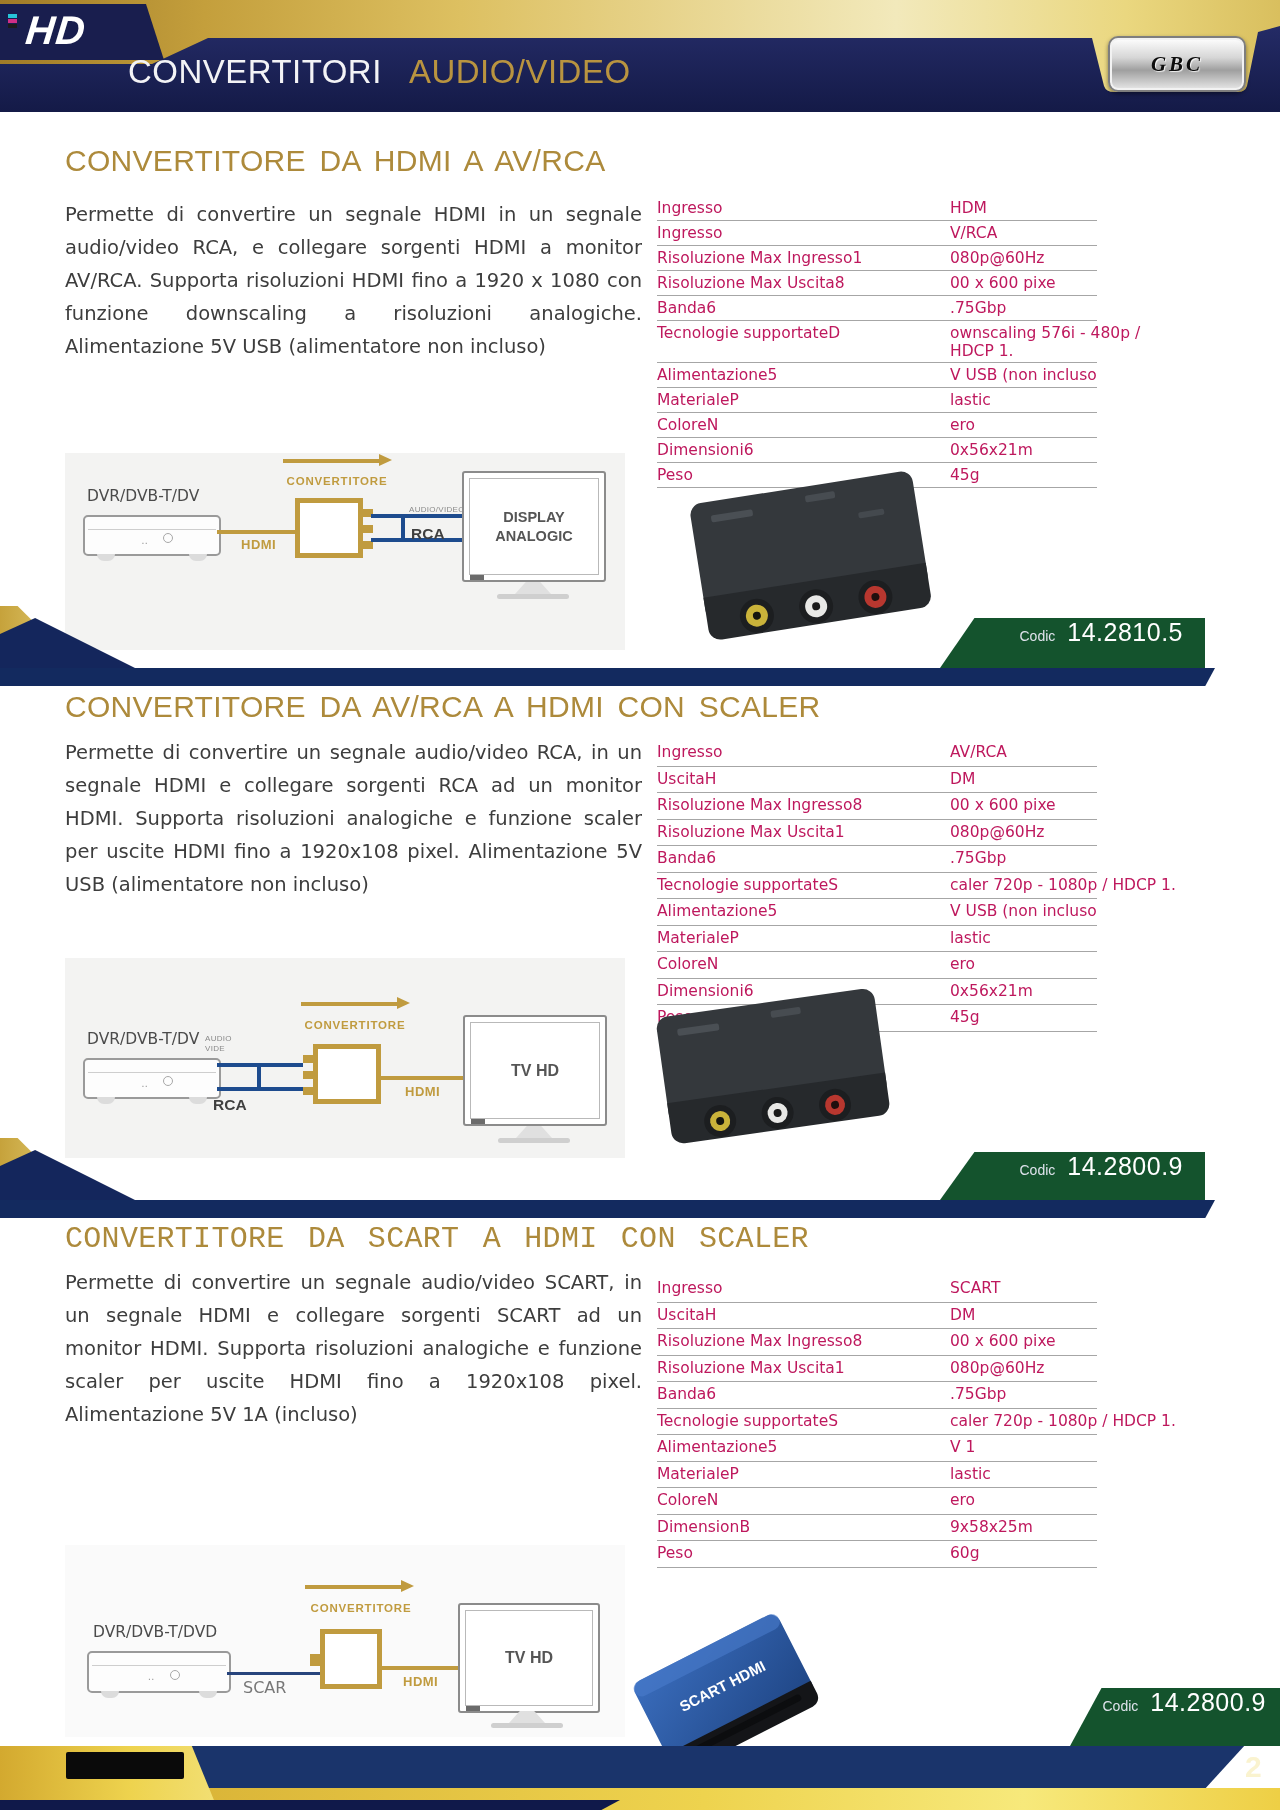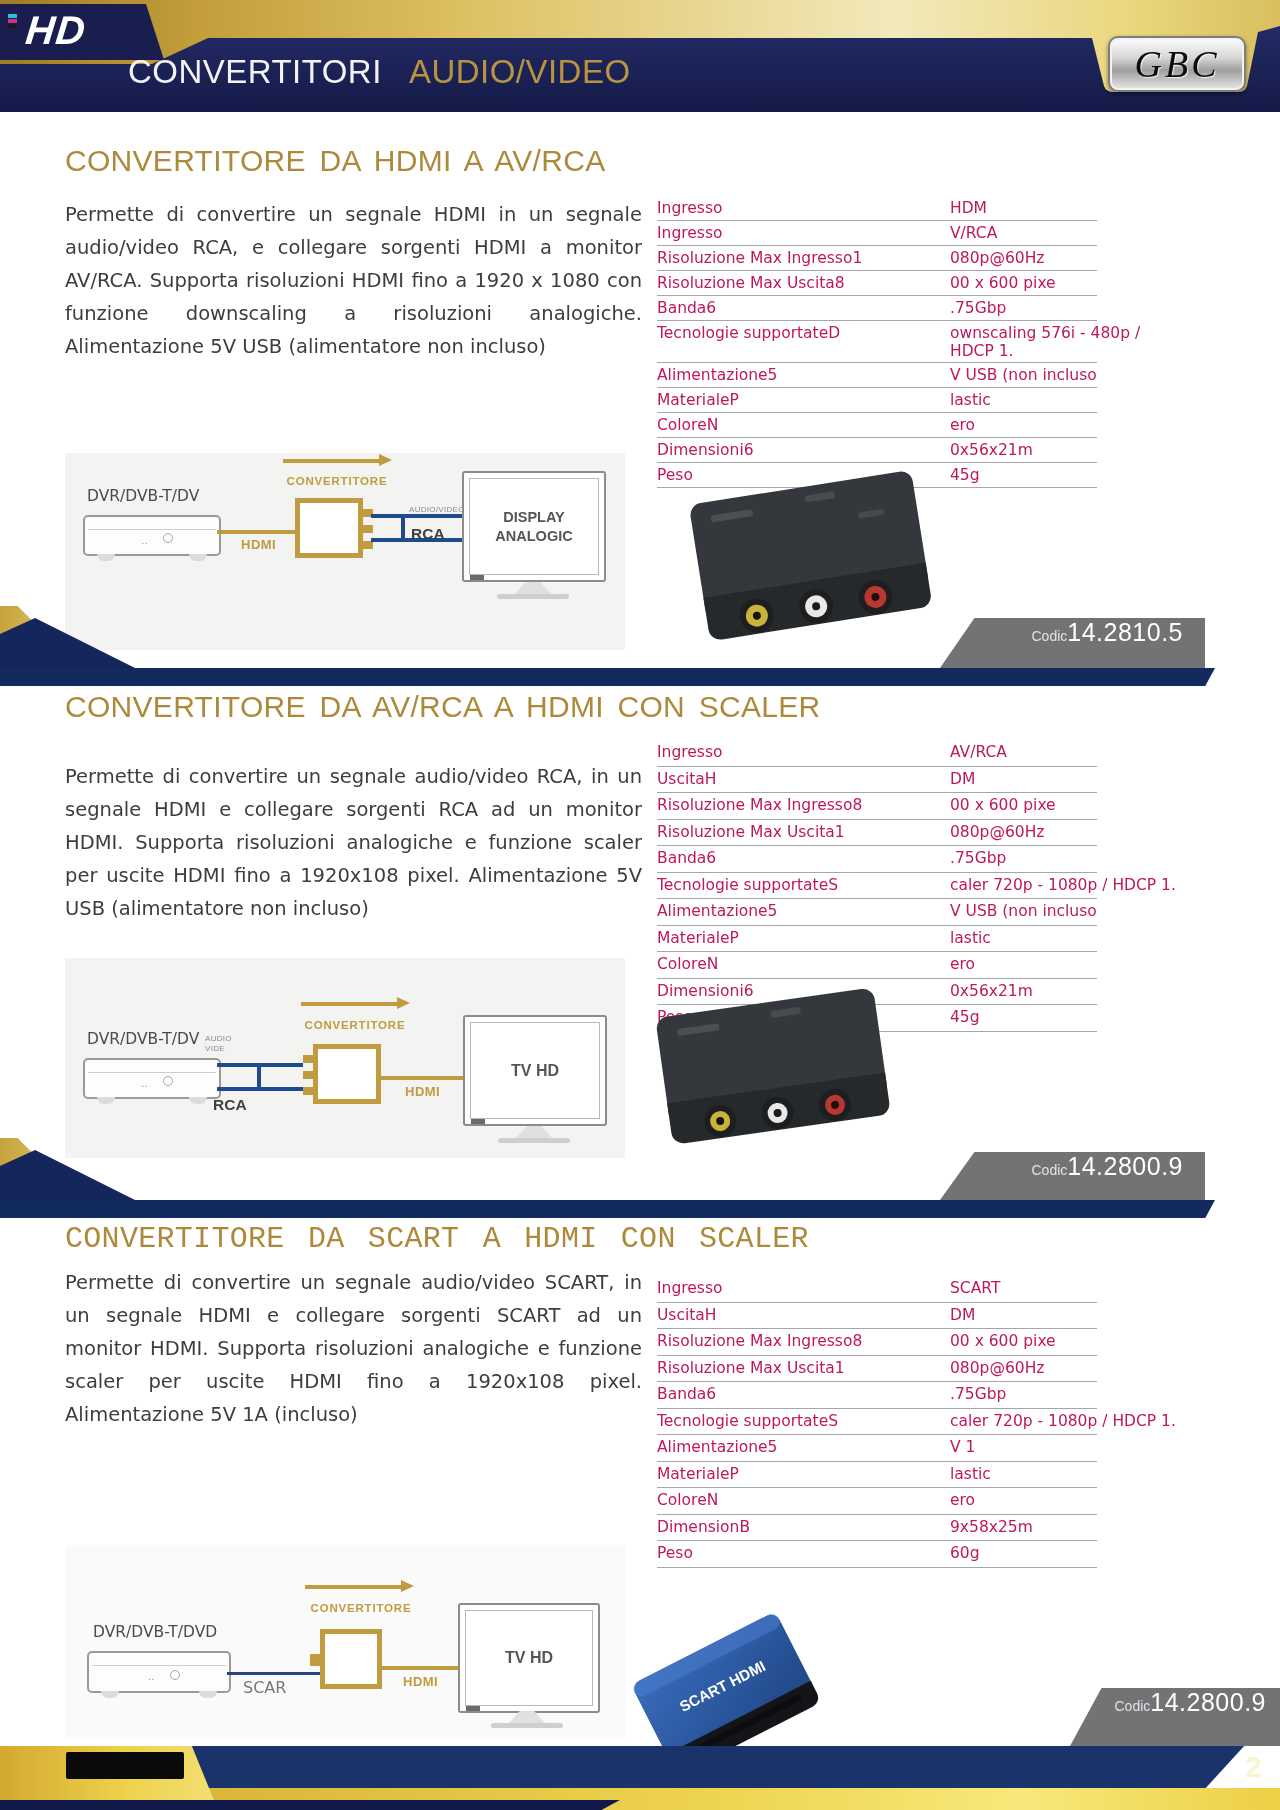--- a/index.html
+++ b/index.html
@@ -14,22 +14,22 @@
   .hd-text{left:26px;top:8px;font-family:"Liberation Sans",sans-serif;font-size:40px;font-weight:900;
     font-style:italic;color:#fff;letter-spacing:1px;transform:skewX(-6deg);}
   .print-marks span{display:block;width:9px;height:4px;margin-bottom:1px;}
   .page-title{left:128px;top:52px;font-family:"Liberation Sans",sans-serif;font-size:34px;
     color:#f3f3f6;letter-spacing:.5px;white-space:nowrap;transform:scaleX(.97);transform-origin:left;}
   .page-title .accent{color:#b99440;}
   .gbc-badge{left:1108px;top:36px;width:134px;height:52px;border-radius:10px;
     background:linear-gradient(180deg,#ffffff,#d6d6d6 38%,#9f9f9f 62%,#e9e9e9);
     border:2px solid #7e7e7e;box-shadow:inset 0 0 0 2px #f2f2f2, 0 2px 4px rgba(0,0,0,.45);
     display:flex;align-items:center;justify-content:center;}
-  .gbc-badge span{font-family:"Liberation Serif",serif;font-weight:400;font-style:italic;
-    font-size:38px;letter-spacing:3px;color:#0d0d0d;text-shadow:1px 1px 1px rgba(255,255,255,.85);}
+  .gbc-badge span{font-family:"Liberation Serif",serif;font-weight:700;font-style:italic;
+    font-size:21px;letter-spacing:3px;color:#0d0d0d;text-shadow:1px 1px 1px rgba(255,255,255,.85);}
 
   
   .sec-title{font-family:"Liberation Sans",sans-serif;font-size:30px;color:#ad8a3b;
     letter-spacing:.3px;word-spacing:5px;white-space:nowrap;}
   .desc{width:577px;font-size:19.5px;line-height:33px;text-align:justify;color:#3d3d3d;}
 
   
   .spec-table{width:440px;font-size:15.5px;color:#be185d;}
   .spec-row{display:flex;align-items:flex-start;border-bottom:1px solid #a6a6a6;
     padding:3px 0 2px;min-height:19px;}
@@ -61,23 +61,23 @@
   .dev-label{font-size:15.5px;color:#4b4b4b;white-space:nowrap;}
   .monitor{border:2px solid #8b8b8b;background:#fff;border-radius:3px;}
   .monitor .screen{position:absolute;inset:5px;border:1.5px solid #b9b9b9;display:flex;align-items:center;
     justify-content:center;text-align:center;color:#555;font-family:"Liberation Sans",sans-serif;
     font-weight:bold;white-space:pre-line;line-height:1.25;}
   .monitor .notch{position:absolute;left:6px;bottom:0;width:14px;height:5px;background:#6b6b6b;}
   .m-stand{background:#e0e0e0;clip-path:polygon(30% 0,70% 0,100% 100%,0 100%);}
   .m-base{background:#cfcfcf;border-radius:3px;}
 
   
-  .ribbon{background:linear-gradient(180deg,#21407b,#1630652);background-color:#737373;
+  .ribbon{background:linear-gradient(180deg,#21407b,#1630652);background-color:#14532d;
     clip-path:polygon(13% 0,100% 0,100% 100%,0 100%);
-    display:flex;align-items:baseline;justify-content:flex-end;padding-right:22px;box-sizing:border-box;}
+    display:flex;align-items:baseline;justify-content:flex-end;gap:12px;padding-right:22px;box-sizing:border-box;}
   .ribbon .c-lbl{font-family:"Liberation Sans",sans-serif;font-size:14px;color:#dfe3ec;}
   .ribbon .c-num{font-family:"Liberation Sans",sans-serif;font-size:25px;color:#ffffff;letter-spacing:.5px;}
   .band{background:#132a5f;}
   .accent-navy{background:#14265c;clip-path:polygon(0 32%,26% 0,100% 100%,0 100%);}
   .accent-gold{background:linear-gradient(90deg,#c6a23b,#e6d37c);clip-path:polygon(0 0,22% 0,100% 100%,0 100%);}
   .footer-band{background:#1a346b;clip-path:polygon(0 0,97.2% 0,94.2% 100%,0 100%);}
   .footer-gold{background:linear-gradient(90deg,#d3a92f,#eed34e 60%,#f2df74);clip-path:polygon(0 0,88% 0,100% 100%,0 100%);}
   .gold-strip{background:linear-gradient(90deg,#d3a92f,#eed34e 55%,#f7e97b 80%,#eecf45);}
   .navy-sliver{background:#10194a;clip-path:polygon(0 0,100% 0,97% 100%,0 100%);}
   .black-bar{background:#0a0a0a;border-radius:2px;}
@@ -229,21 +229,21 @@
 
   <div class="abs accent-gold" style="left:0;top:606px;width:80px;height:62px;"></div>
   <div class="abs accent-navy" style="left:0;top:618px;width:135px;height:50px;"></div>
   <div class="abs ribbon" style="left:940px;top:618px;width:265px;height:50px;">
     <span class="c-lbl">Codic</span>
     <span class="c-num">14.2810.5</span>
   </div>
   <div class="abs band" style="left:0;top:668px;width:1215px;height:18px;clip-path:polygon(0 0,100% 0,99.2% 100%,0 100%);"></div>
 
   <div class="abs sec-title" style="left:65px;top:690px;">CONVERTITORE DA AV/RCA A HDMI CON SCALER</div>
-  <div class="abs desc" style="left:65px;top:760px;">Permette di convertire un segnale audio/video RCA, in un segnale HDMI e collegare sorgenti RCA ad un monitor HDMI. Supporta risoluzioni analogiche e funzione scaler per uscite HDMI fino a 1920x108 pixel. Alimentazione 5V USB (alimentatore non incluso)</div>
+  <div class="abs desc" style="left:65px;top:736px;">Permette di convertire un segnale audio/video RCA, in un segnale HDMI e collegare sorgenti RCA ad un monitor HDMI. Supporta risoluzioni analogiche e funzione scaler per uscite HDMI fino a 1920x108 pixel. Alimentazione 5V USB (alimentatore non incluso)</div>
 
   <div class="abs spec-table t2" style="left:657px;top:740px;">
 
       <div class="spec-row">
         <span class="lbl">Ingresso</span>
         <span class="val">AV/RCA</span>
       </div>
 
       <div class="spec-row">
         <span class="lbl">UscitaH</span>

